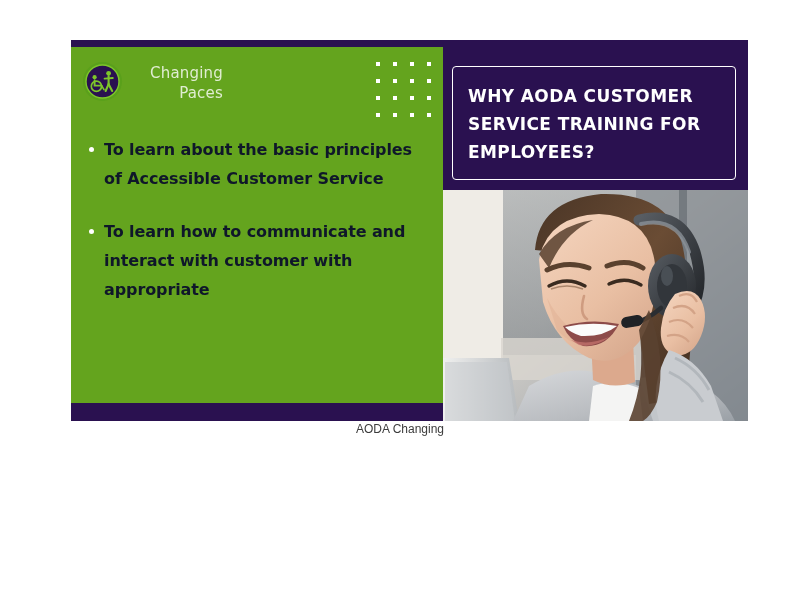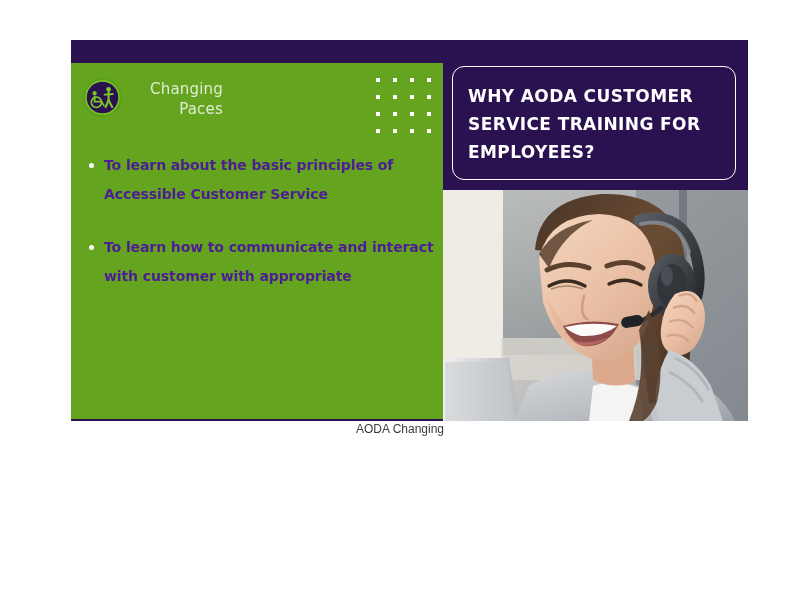--- a/index.html
+++ b/index.html
@@ -33,21 +33,20 @@
   
   .green-panel {
     position: absolute;
     left: 71px;
     top: 47px;
     width: 372px;
     height: 356px;
     background: #64a41e;
     box-sizing: border-box;
     overflow: hidden;
-    margin-top: 16px;
   }
 
   
   .brand {
     position: absolute;
     left: 11px;
     top: 14px;
     display: flex;
     align-items: flex-start;
     gap: 8px;
@@ -96,24 +95,24 @@
     right: 8px;
     margin: 0;
     padding: 0;
     list-style: none;
   }
   .bullets li {
     position: relative;
     padding-left: 19px;
     margin-bottom: 24px;
     font-family: "DejaVu Sans", sans-serif;
-    font-size: 14px;
+    font-size: 16px;
     font-weight: bold;
     line-height: 29px;
-    color: #4c1d95;
+    color: #0f172a;
     letter-spacing: -0.1px;
   }
   .bullets li:last-child { margin-bottom: 0; }
   .bullets li::before {
     content: "";
     position: absolute;
     left: 4px;
     top: 12px;
     width: 5px;
     height: 5px;
@@ -134,21 +133,21 @@
 
   
   .title-card {
     position: absolute;
     left: 452px;
     top: 66px;
     width: 284px;
     height: 114px;
     background: #2a1150;
     border: 1.5px solid #ffffff;
-    border-radius: 12px;
+    border-radius: 4px;
     box-sizing: border-box;
   }
   .title-card-text {
     position: absolute;
     left: 15px;
     top: 15px;
     right: 10px;
     font-family: "DejaVu Sans", sans-serif;
     font-size: 17px;
     font-weight: bold;

